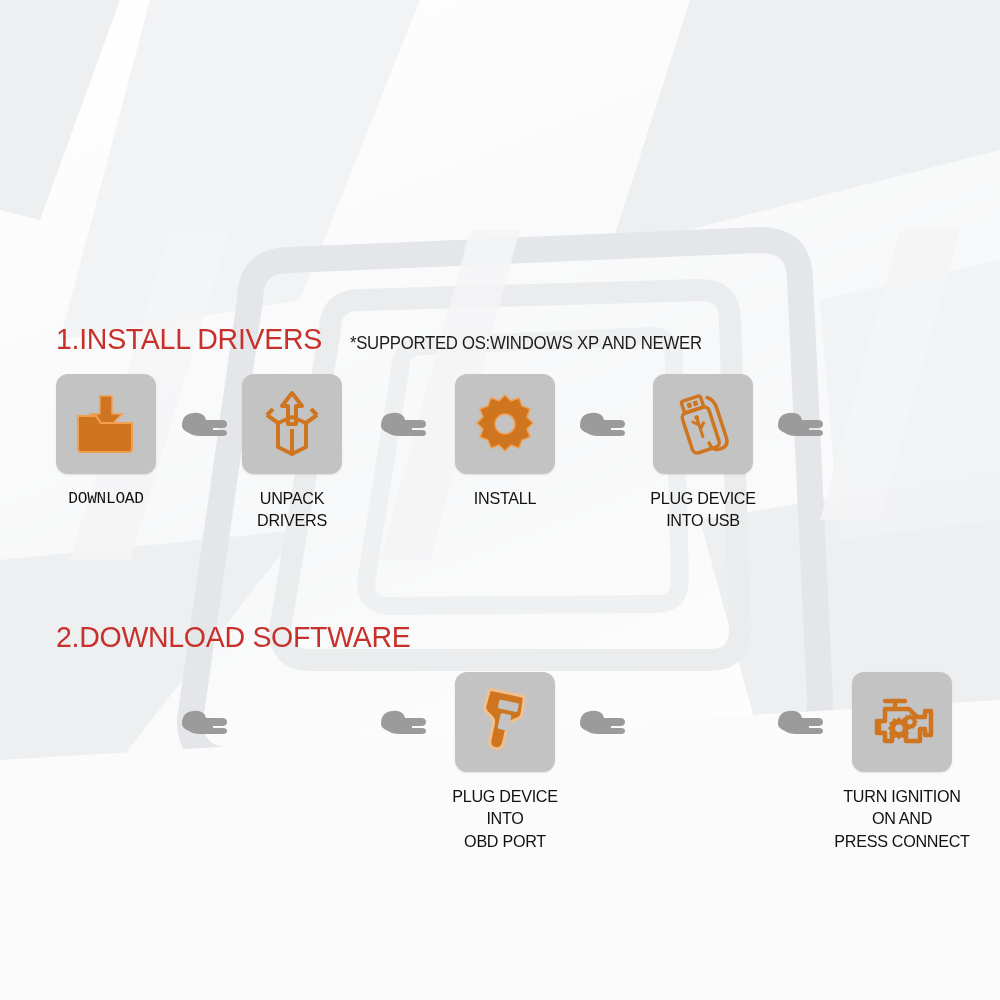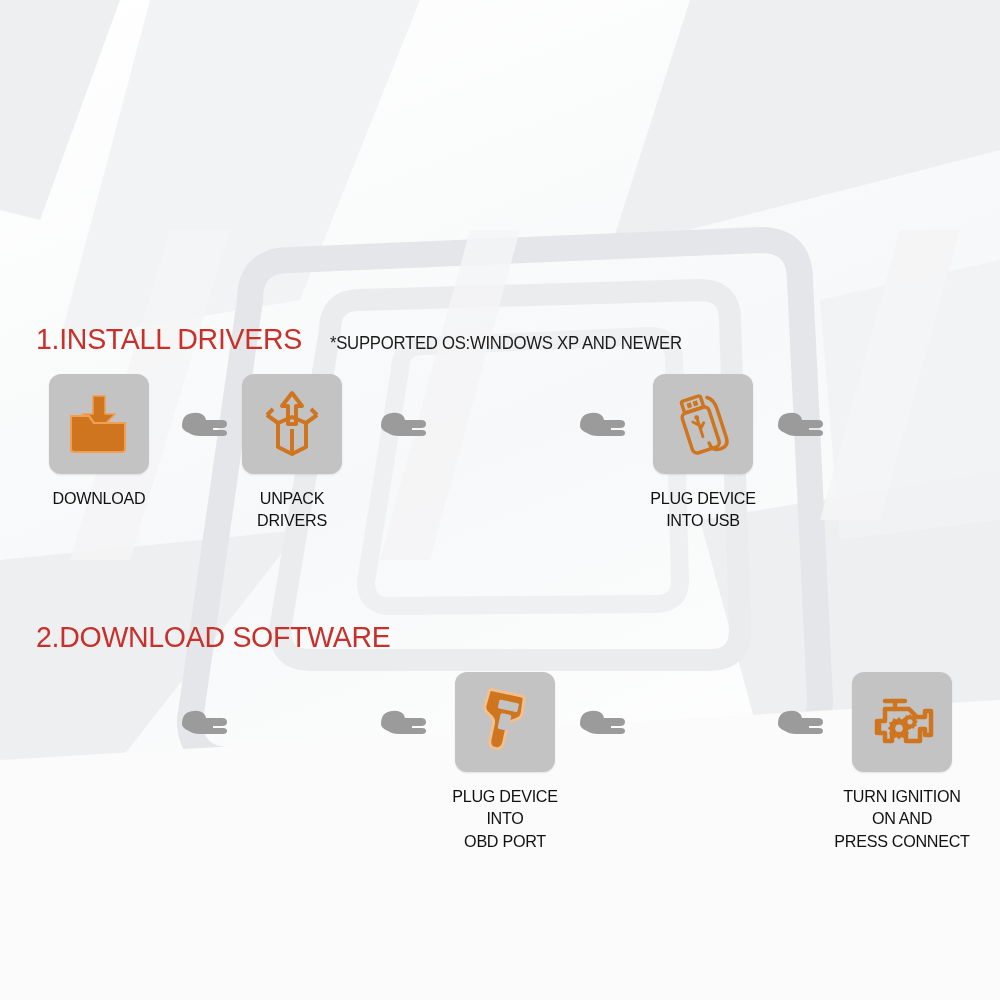--- a/index.html
+++ b/index.html
@@ -61,21 +61,21 @@
   }
 
   
   .section { position: absolute; left: 0; width: 1000px; }
   #section-1 { top: 322px; }
   #section-2 { top: 620px; }
 
   .section-head {
     position: relative;
     height: 44px;
-    padding-left: 36px;
+    padding-left: 56px;
     white-space: nowrap;
   }
   .section-number-title {
     display: inline-block;
     font-size: 30px;
     font-weight: normal;
     color: #c8312b;
     letter-spacing: -0.3px;
     transform: scaleX(0.95);
     transform-origin: left bottom;
@@ -132,21 +132,21 @@
   
   .hand {
     position: absolute;
     top: 32px;
     width: 56px;
     height: 44px;
   }
   .hand svg { display: block; }
 
   
-  .p0 { left: 4px; }
+  .p0 { left: 11px; font-family: Liberation Mono, monospace; }
   .p1 { left: 197px; }
   .p2 { left: 410px; }
   .p3 { left: 608px; }
   .p4 { left: 807px; }
 
   .h0 { left: 178px; }
   .h1 { left: 377px; }
   .h2 { left: 576px; }
   .h3 { left: 774px; }
 </style>
@@ -242,20 +242,33 @@
           <span>DRIVERS</span>
         </div>
       </div>
 
       <div class="hand h1">
         <svg width="56" height="44" viewBox="0 0 56 44">
           <path d="M4 20 q0 -12 11 -13 q8 -1 12 4 l1 3 h16 q5 0 5 4 t-5 4 h-9 v2 h10 q4 0 4 3 t-4 3 H22 q-7 0 -11 -3 q-7 -3 -7 -7 Z" fill="#9b9b9b"></path>
         </svg>
       </div>
 
+      <div class="step p2">
+        <div class="tile">
+          <svg width="62" height="62" viewBox="0 0 62 62">
+            <g fill="#cf7520" stroke="#f0a050" stroke-width="1.5">
+              <path d="M31 2 l6 6 l8 -3 l3 8 l8 3 l-3 8 l6 6 l-6 6 l3 8 l-8 3 l-3 8 l-8 -3 l-6 6 l-6 -6 l-8 3 l-3 -8 l-8 -3 l3 -8 l-6 -6 l6 -6 l-3 -8 l8 -3 l3 -8 l8 3 Z"></path>
+            </g>
+            <circle cx="31" cy="31" r="10" fill="#c3c3c3" stroke="#f0a050" stroke-width="1.5"></circle>
+          </svg>
+        </div>
+        <div class="step-label">
+          <span>INSTALL</span>
+        </div>
+      </div>
 
       <div class="hand h2">
         <svg width="56" height="44" viewBox="0 0 56 44">
           <path d="M4 20 q0 -12 11 -13 q8 -1 12 4 l1 3 h16 q5 0 5 4 t-5 4 h-9 v2 h10 q4 0 4 3 t-4 3 H22 q-7 0 -11 -3 q-7 -3 -7 -7 Z" fill="#9b9b9b"></path>
         </svg>
       </div>
 
       <div class="step p3">
         <div class="tile">
           <svg width="76" height="76" viewBox="0 0 76 76">

